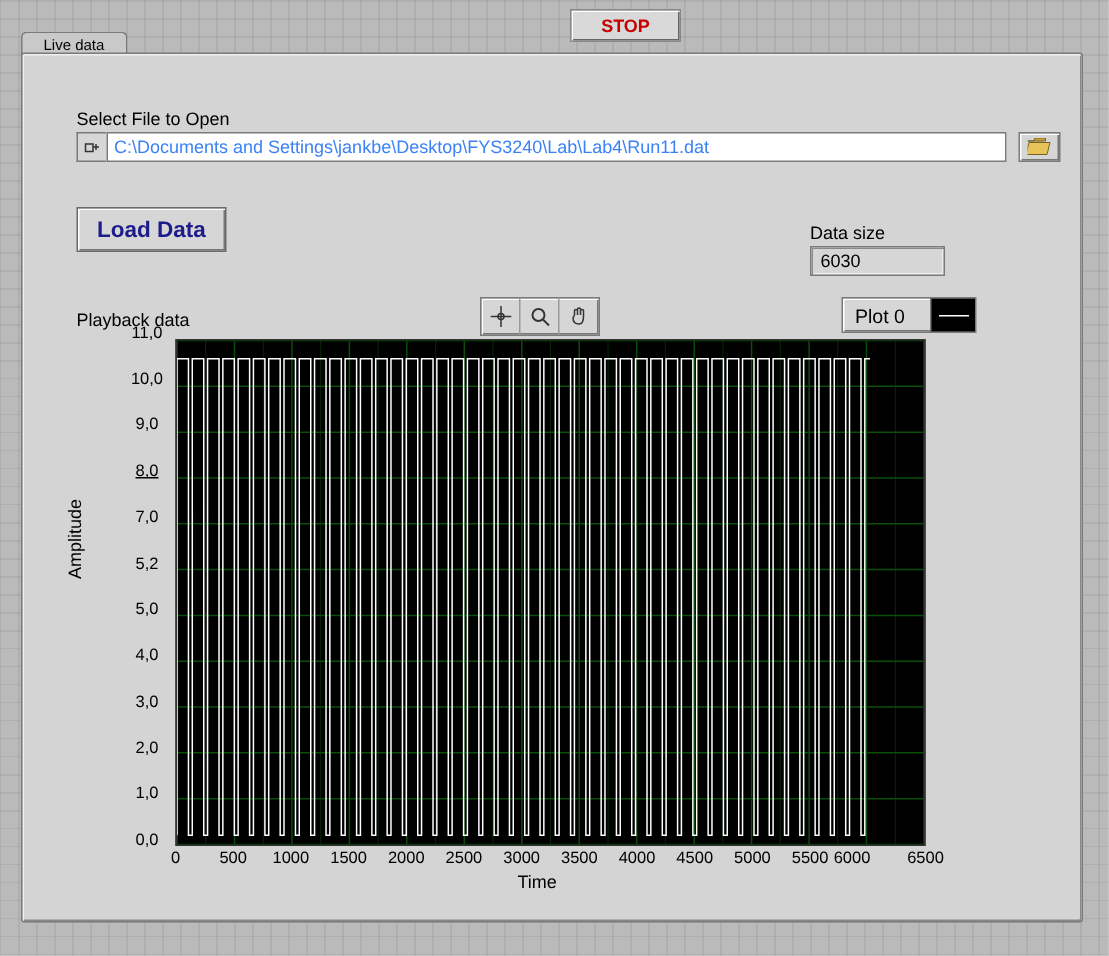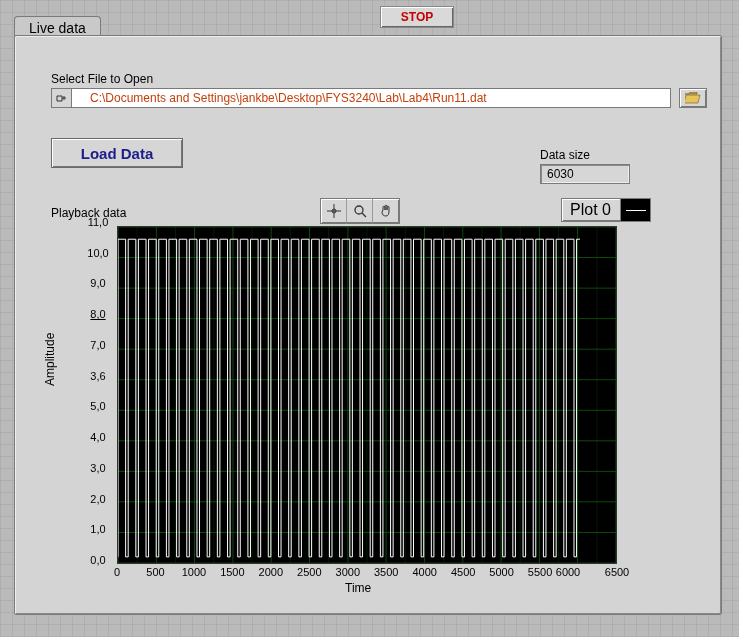--- a/index.html
+++ b/index.html
@@ -40,21 +40,21 @@
     left: 14px;
     display: flex;
     align-items: flex-end;
     height: 25px;
   }
   .tab {
     background: #d4d4d4;
     border: 1px solid #7a7a7a;
     border-bottom: none;
     padding: 4px 14px 3px;
-    font-size: 14px;
+    font-size: 10px;
     border-top-left-radius: 4px;
     border-top-right-radius: 4px;
     margin-right: 0;
     cursor: pointer;
     position: relative;
   }
   .tab.inactive { background:#c9c9c9; top:2px; padding-top:3px; padding-bottom:2px;}
   .tab.active { background:#d4d4d4; z-index:3; }
 
   .panel {
@@ -75,33 +75,33 @@
     width:20px; height:20px; background:#d6d6d6;
     border:1px solid #7a7a7a; border-right:none;
     display:flex; align-items:center; justify-content:center;
     font-size:11px;
   }
   .file-input {
     width:600px; height:20px;
     border:1px solid #7a7a7a;
     background:#fff;
     font-size:12px;
-    padding:0 18px;
-    color:#c2410c;
+    padding:0 4px;
+    color:#3b82f6;
   }
   .browse-btn {
     margin-left:8px; width:28px; height:20px;
     background:#d6d6d6; border:1px solid #7a7a7a;
     box-shadow: inset 1px 1px 0 #fff, inset -1px -1px 0 #777;
     cursor:pointer; display:flex; align-items:center; justify-content:center;
   }
 
   .load-btn {
     position:absolute; left:36px; top:102px;
-    width:132px; height:30px;
+    width:100px; height:30px;
     background:#d6d6d6;
     border:1px solid #6a6a6a;
     box-shadow: inset 1px 1px 0 #fff, inset -1px -1px 0 #777;
     color:#1c1c8b; font-weight:bold; font-size:15px;
     cursor:pointer;
   }
 
   .datasize-label { position:absolute; left:525px; top:112px; font-size:12px; }
   .datasize-box {
     position:absolute; left:525px; top:128px;
@@ -128,21 +128,21 @@
   .tool-palette .tool:last-child{border-right:none;}
 
   .legend {
     position:absolute; right:70px; top:162px;
     width:90px; height:24px;
     border:1px solid #7a7a7a;
     background:#d6d6d6;
     display:flex; align-items:center;
     box-shadow: inset 1px 1px 0 #fff, inset -1px -1px 0 #777;
   }
-  .legend-text { flex:1; padding-left:8px; font-size:16px;}
+  .legend-text { flex:1; padding-left:8px; font-size:13px;}
   .legend-swatch {
     width:30px; height:100%; background:#000;
     display:flex; align-items:center; justify-content:center;
     border-left:1px solid #7a7a7a;
   }
   .legend-swatch-line { width:20px; height:0; border-top:1.5px solid #fff; }
   .chart-y-label {
     position:absolute; left:28px; top:350px;
     transform: rotate(-90deg); transform-origin: left top;
     font-size:12px;
@@ -228,21 +228,21 @@
   <div class="chart-y-label">Amplitude</div>
   <div class="chart-x-label">Time</div>
 
   <div class="y-ticks" id="y-ticks">
       <div class="y-tick" style="top: 332px;">0,0</div>
       <div class="y-tick" style="top: 301.273px;">1,0</div>
       <div class="y-tick" style="top: 270.545px;">2,0</div>
       <div class="y-tick" style="top: 239.818px;">3,0</div>
       <div class="y-tick" style="top: 209.091px;">4,0</div>
       <div class="y-tick" style="top: 178.364px;">5,0</div>
-      <div class="y-tick" style="top: 147.636px;">3,6</div>
+      <div class="y-tick" style="top: 147.636px;">5,2</div>
       <div class="y-tick" style="top: 116.909px;">7,0</div>
       <div class="y-tick" style="top: 86.1818px; text-decoration: underline;">8,0</div>
       <div class="y-tick" style="top: 55.4545px;">9,0</div>
       <div class="y-tick" style="top: 24.7273px;">10,0</div>
       <div class="y-tick" style="top: -6px;">11,0</div>
     </div>
   <div class="x-ticks" id="x-ticks">
       <div class="x-tick" style="left: 0px;">0</div>
       <div class="x-tick" style="left: 38.4615px;">500</div>
       <div class="x-tick" style="left: 76.9231px;">1000</div>

